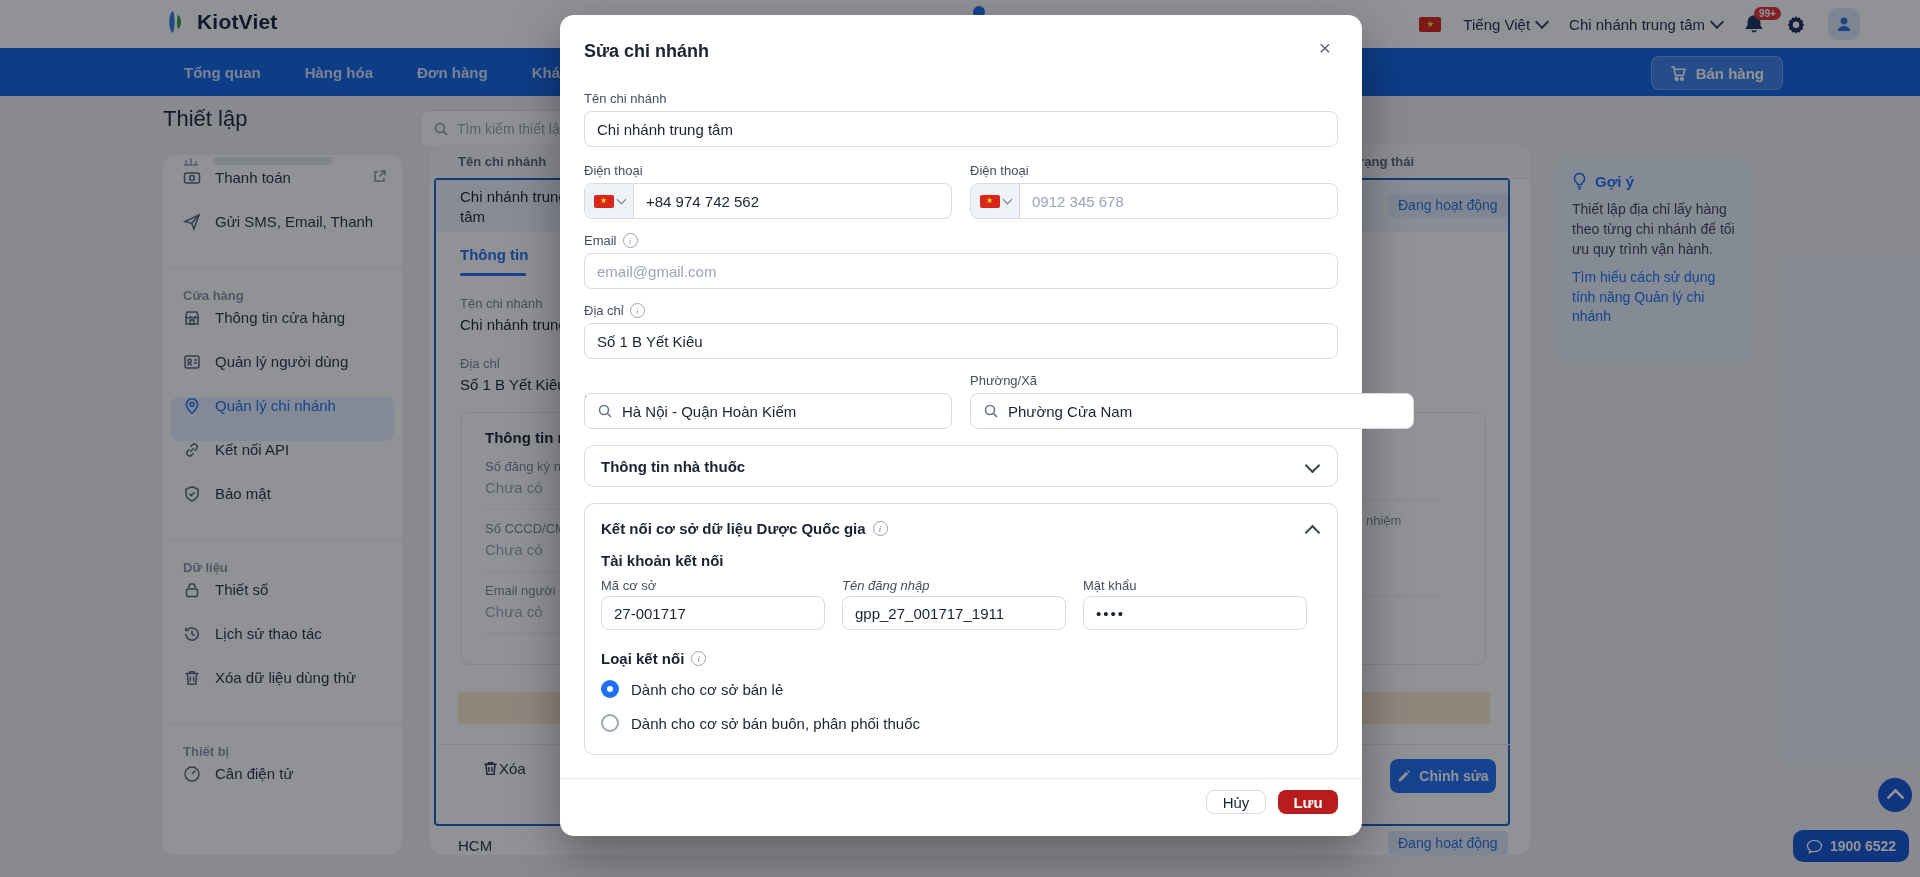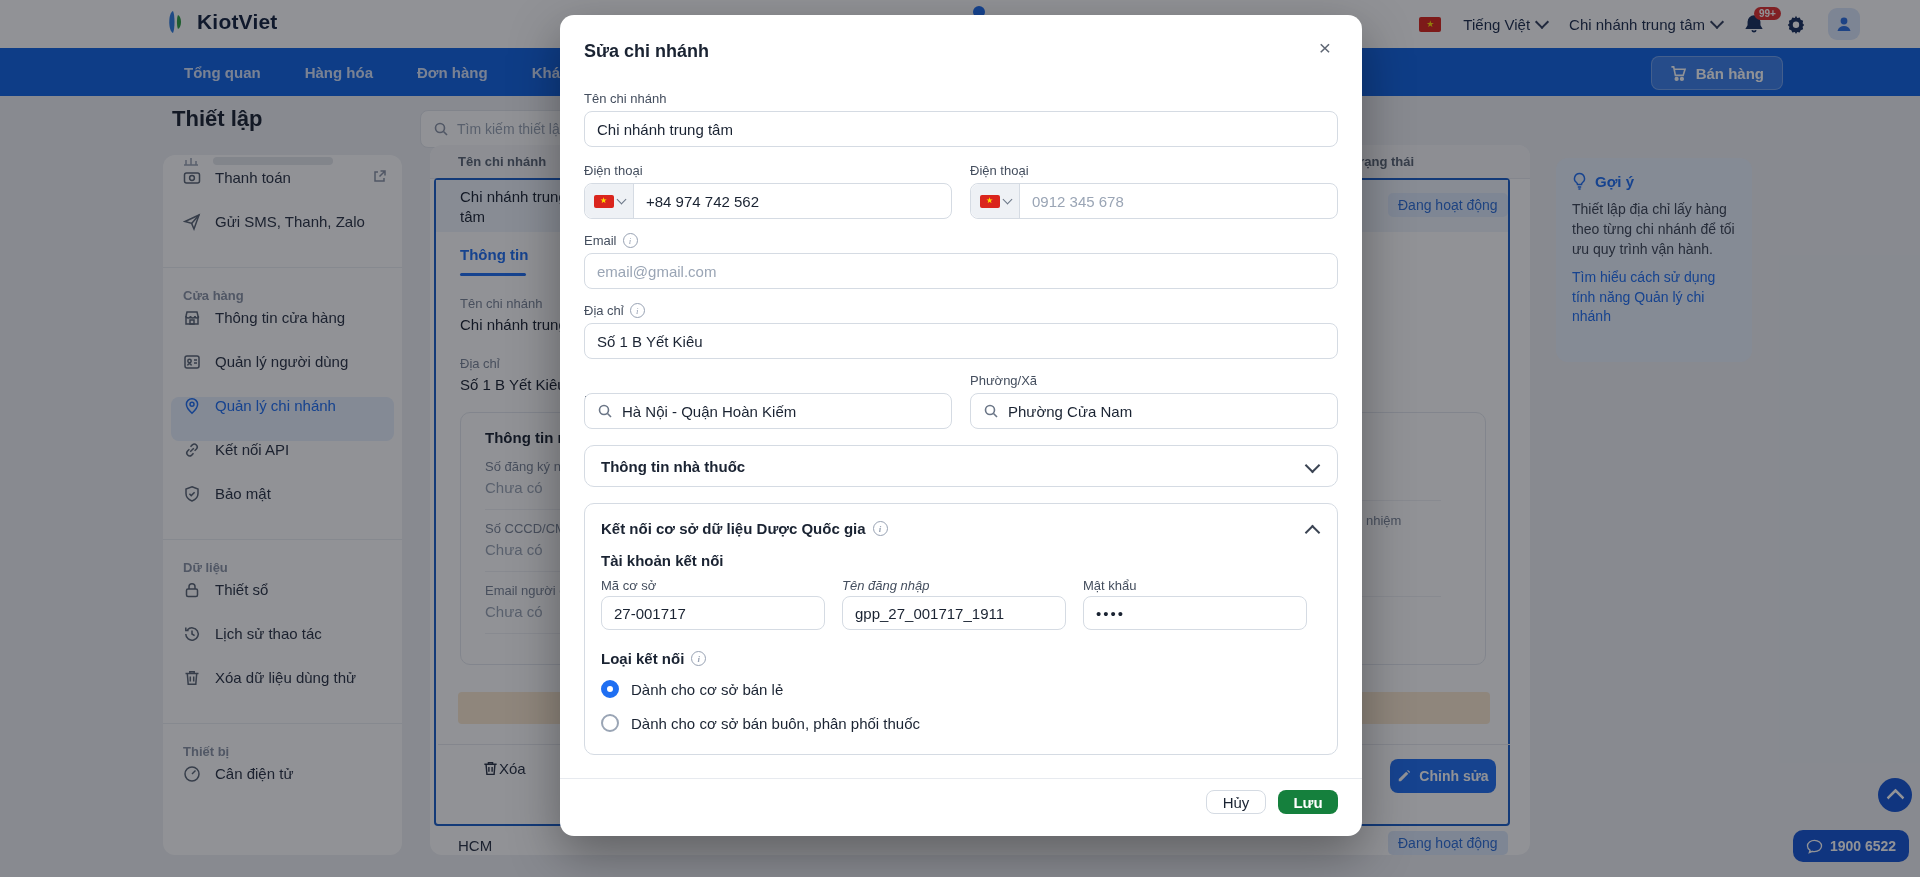--- a/index.html
+++ b/index.html
@@ -16,21 +16,21 @@
   .flag{width:22px;height:15px;background:#da251d;border-radius:2px;display:inline-flex;align-items:center;justify-content:center;color:#ffde00;font-size:9px;line-height:1;}
   .flag::before{content:"★";}
   .flag.sm{width:20px;height:13px;font-size:8px;}
   .iconbtn{position:relative;display:inline-flex;align-items:center;justify-content:center;color:#19305e;}
   .badge{position:absolute;top:-7px;left:10px;background:#e03131;color:#fff;font-size:10px;font-weight:700;padding:1px 5px;border-radius:9px;}
   .avatar{width:32px;height:32px;border-radius:9px;background:#dbe7fb;display:flex;align-items:center;justify-content:center;}
   .nav{position:absolute;left:0;top:48px;width:1920px;height:48px;background:#1264e4;display:flex;align-items:center;}
   .nav-items{display:flex;gap:44px;padding-left:184px;}
   .nav-item{color:#d4e2fa;font-size:15px;font-weight:600;cursor:pointer;white-space:nowrap;}
   .sell-btn{position:absolute;right:137px;top:8px;height:32px;padding:0 18px;background:rgba(255,255,255,.18);border:1px solid rgba(255,255,255,.28);border-radius:8px;color:#fff;font-size:15px;font-weight:700;display:flex;align-items:center;gap:9px;}
-  .page-title{position:absolute;left:172px;top:106px;font-size:22px;font-weight:700;color:#1a2332;}
+  .page-title{position:absolute;left:163px;top:106px;font-size:22px;font-weight:400;color:#1a2332;}
   .search-box{position:absolute;left:420px;top:110px;width:300px;height:38px;background:#fff;border:1px solid #e2e6ec;border-radius:8px;display:flex;align-items:center;gap:8px;padding:0 12px;box-sizing:border-box;color:#9aa5b5;font-size:14px;}
   
   .sidebar{position:absolute;left:163px;top:155px;width:239px;height:700px;background:#fff;border-radius:12px;overflow:hidden;padding-top:0;box-sizing:border-box;}
   .side-item{height:44px;display:flex;align-items:flex-start;gap:14px;padding:0 14px 0 20px;font-size:15px;color:#2b3445;cursor:pointer;}
   .side-item .ic{color:#5b6676;display:inline-flex;width:18px;justify-content:center;}
   .side-item.active{background:#e7f0fe;color:#1f6ff2;border-radius:8px;margin:0 8px;padding-left:12px;}
   .side-item.active .ic{color:#1f6ff2;}
   .side-item .grow{flex:1;}
   .clipped-item{height:16px;margin-top:-2px;display:flex;align-items:center;gap:14px;padding:0 20px;overflow:hidden;}
   .redact{height:8px;width:120px;background:#c9cfd8;border-radius:4px;opacity:.5;}
@@ -92,21 +92,21 @@
   .chev.down{transform:rotate(45deg);}
   .chev.up{transform:rotate(-135deg);margin-top:5px;}
   .subhead{position:absolute;font-size:15px;font-weight:700;color:#1a2332;display:flex;align-items:center;gap:7px;}
   .radio{width:18px;height:18px;border-radius:50%;box-sizing:border-box;background:#fff;}
   .radio.on{border:6px solid #1f6ff2;}
   .radio.off{border:2px solid #9aa5b5;}
   .radio-row{position:absolute;display:flex;align-items:center;gap:12px;font-size:15px;color:#1a2332;cursor:pointer;}
   .m-footdiv{position:absolute;left:0;top:763px;width:802px;height:1px;background:#e7eaef;}
   .btn{position:absolute;top:775px;height:24px;border-radius:8px;font-size:15px;display:flex;align-items:center;justify-content:center;cursor:pointer;box-sizing:border-box;}
   .btn.ghost{left:646px;width:60px;border:1px solid #d5dbe3;color:#1a2332;background:#fff;}
-  .btn.primary{left:718px;width:60px;background:#15803d;color:#fff;font-weight:700;}
+  .btn.primary{left:718px;width:60px;background:#b91c1c;color:#fff;font-weight:700;}
   svg{display:block;}
 </style>
 </head>
 <body>
 
 <div class="page">
 
   <div class="topbar">
     <div class="brand">
       <span>
@@ -202,21 +202,21 @@
           </svg>
         </span>
     </div>
     <div class="side-item">
       <span class="ic">
           <svg width="18" height="18" viewBox="0 0 18 18" fill="none" stroke="currentColor" stroke-width="1.5">
             <path d="M2 8.5 16 2l-5 14-2.4-5.6L2 8.5z"></path>
             <path d="M8.6 10.4 16 2"></path>
           </svg>
         </span>
-      <span>Gửi SMS, Thanh, Zalo</span>
+      <span>Gửi SMS, Email, Thanh</span>
     </div>
     <div class="side-div"></div>
     <div class="side-sec">Cửa hàng</div>
     <div class="side-item">
       <span class="ic">
           <svg width="18" height="18" viewBox="0 0 18 18" fill="none" stroke="currentColor" stroke-width="1.5">
             <path d="M3 7 4 3h10l1 4"></path>
             <path d="M3 7v8h12V7"></path>
             <path d="M3 7c0 1.2 1 2 2.2 2S7.5 8.2 7.5 7c0 1.2 1 2 2.2 2s2.3-.8 2.3-2c0 1.2 1 2 2.2 2S16 8.2 15 7"></path>
             <rect x="7" y="11" width="4" height="4"></rect>
@@ -421,21 +421,21 @@
 
   <div class="mlabel" style="left:24px;top:358px;margin-top:20px;">Khu vực</div>
   <div class="mlabel" style="left:410px;top:358px;">Phường/Xã</div>
   <div class="search-sel" style="left:24px;top:378px;width:368px;">
     <svg width="16" height="16" viewBox="0 0 16 16" fill="none" stroke="#6b7687" stroke-width="1.6">
         <circle cx="7" cy="7" r="4.5"></circle>
         <path d="M10.5 10.5 14 14"></path>
       </svg>
     <span>Hà Nội - Quận Hoàn Kiếm</span>
   </div>
-  <div class="search-sel" style="left:410px;top:378px;width:368px;">
+  <div class="search-sel" style="left:410px;top:378px;width:444px;">
     <svg width="16" height="16" viewBox="0 0 16 16" fill="none" stroke="#6b7687" stroke-width="1.6">
         <circle cx="7" cy="7" r="4.5"></circle>
         <path d="M10.5 10.5 14 14"></path>
       </svg>
     <span>Phường Cửa Nam</span>
   </div>
 
   <div class="panel" style="top:430px;height:42px;">
     <div class="panel-title abs" style="left:16px;top:12px;">Thông tin nhà thuốc</div>
     <span class="chev down abs" style="left:722px;top:14px;"></span>

